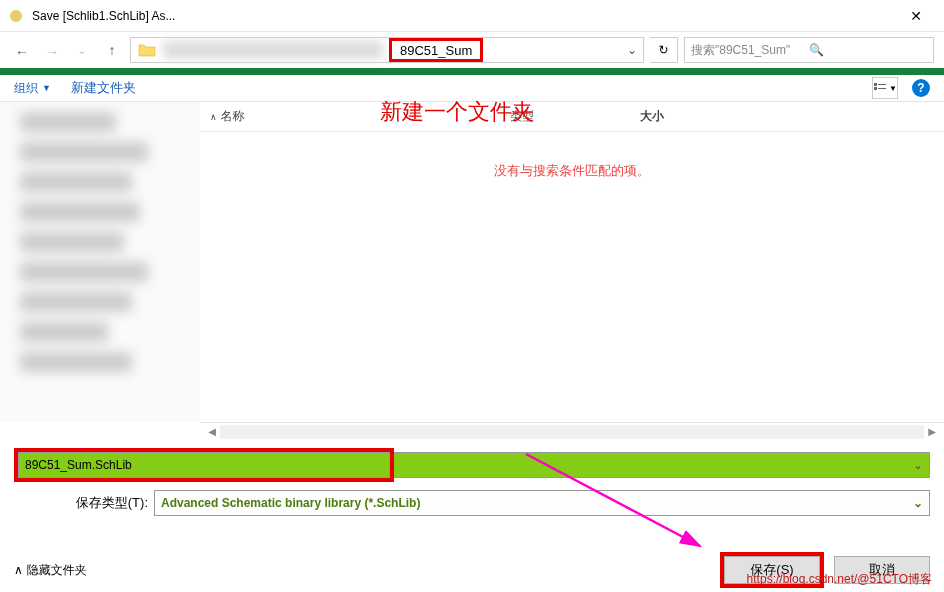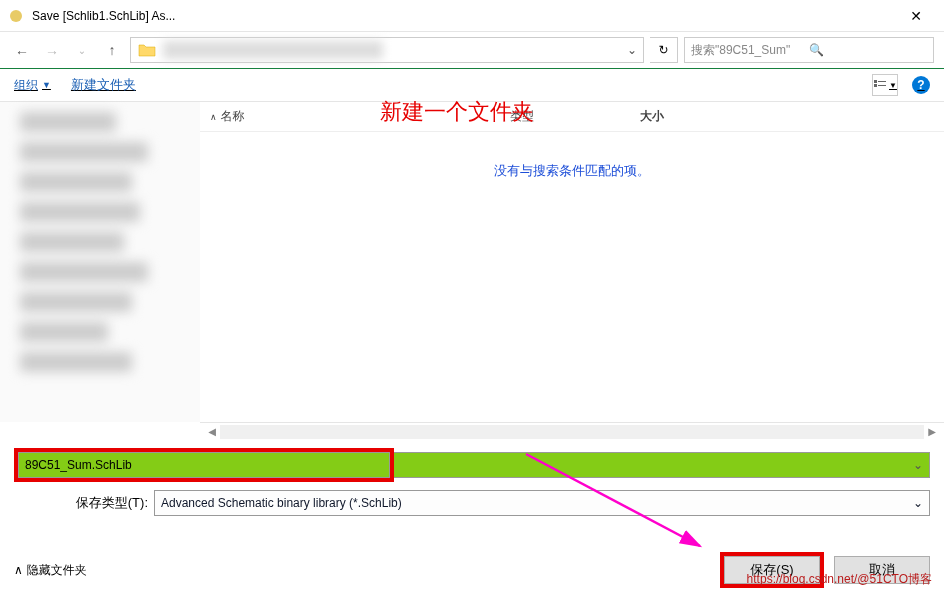--- a/index.html
+++ b/index.html
@@ -12,49 +12,49 @@
   .navbtn { width: 24px; height: 24px; display: flex; align-items: center; justify-content: center; color: #555; font-size: 14px; }
   .navbtn.disabled { color: #bbb; }
   .addrbox { flex: 1; height: 26px; border: 1px solid #ccc; display: flex; align-items: center; background: #fff; }
   .addrbox .folder-icon { width: 20px; height: 20px; margin: 0 6px; }
   .addr-seg { height: 100%; display: flex; align-items: center; padding: 0 6px; font-size: 13px; position: relative; }
   .addr-seg.highlight { border: 3px solid #e60000; padding: 0 8px; }
   .addrbox .chev { padding: 0 4px; color: #555; }
   .refresh { width: 28px; height: 26px; border: 1px solid #ccc; border-left: none; display: flex; align-items: center; justify-content: center; }
   .searchbox { width: 250px; height: 26px; border: 1px solid #ccc; display: flex; align-items: center; padding: 0 6px; color: #888; font-size: 13px; }
   .searchbox span { flex: 1; }
-  .toolbar { height: 34px; display: flex; align-items: center; padding: 0 14px; gap: 20px; border-top: 1px solid #15803d; border-bottom: 1px solid #e5e5e5; background: #fff; text-decoration: underline; }
+  .toolbar { height: 34px; display: flex; align-items: center; padding: 0 14px; gap: 20px; border-top: 7px solid #15803d; border-bottom: 1px solid #e5e5e5; background: #fff; }
   .toolbar .tbtn { font-size: 13px; color: #1a5fb4; display: flex; align-items: center; gap: 4px; }
   .toolbar .right { margin-left: auto; display: flex; align-items: center; gap: 14px; }
   .viewbtn { width: 26px; height: 22px; border: 1px solid #ccc; display:flex; align-items:center; justify-content:center; }
   .helpbtn { width: 18px; height: 18px; border-radius: 50%; background: #0078d7; color: #fff; display:flex; align-items:center; justify-content:center; font-weight:bold; font-size:12px; }
   .mainarea { display: flex; height: 320px; }
   .sidebar { width: 200px; background: #fafafa; position: relative; }
   .sidebar .blur { position:absolute; inset:0; display:flex; flex-direction:column; gap:10px; padding:10px 20px; filter: blur(6px); }
   .blur .row { height: 20px; background: #ccc; border-radius:2px; }
   .filelist { flex: 1; position: relative; }
   .columns { display: flex; height: 30px; align-items: center; border-bottom: 1px solid #eee; color: #444; font-size: 12px; }
   .columns .col { padding: 0 10px; display:flex; align-items:center; gap:4px; }
   .col.name { width: 300px; }
   .col.date { width: 190px; }
   .col.type { width: 130px; text-align: right; }
   .col.size { width: 60px; font-weight: bold; }
-  .empty { text-align: center; color: #1d4ed8; font-size: 13px; margin-top: 30px; }
+  .empty { text-align: center; color: #ef4444; font-size: 13px; margin-top: 30px; }
   .annotation { position: absolute; color: #e60000; font-size: 22px; font-family: "SimSun","宋体",serif; top: -5px; left: 180px; }
   .scrollbar-h { height: 18px; border-top: 1px solid #e5e5e5; display:flex; align-items:center; padding: 0 4px; margin-left: 200px; }
   .scrollbar-h .track { flex:1; height: 14px; background:#f0f0f0; position:relative; }
   .scrollbar-h .arrow { width:16px; text-align:center; color:#888; font-size:10px; }
   .bottomform { padding: 8px 14px 4px 14px; }
   .formrow { display: flex; align-items: center; margin-bottom: 8px; }
   .formrow label { width: 140px; text-align: right; padding-right: 6px; font-size: 13px; }
   .formrow .field { flex: 1; height: 26px; border: 1px solid #999; background: #84cc16; display:flex; align-items:center; padding: 0 6px; font-size: 13px; position:relative; }
   .formrow .field .dd { margin-left:auto; color:#555; }
   .formrow.hi .fieldwrap { border: 4px solid #e60000; display:inline-block; width: 380px; }
   .formrow.hi .field { border: 1px solid #999; }
-  .formrow .fullfield { flex:1; height:26px; border:1px solid #999; background:#fdfdfd; display:flex; align-items:center; padding:0 6px; font-size:13px; color:#0f172a; }
+  .formrow .fullfield { flex:1; height:26px; border:1px solid #999; background:#fdfdfd; display:flex; align-items:center; padding:0 6px; font-size:13px; color:#4d7c0f;font-weight:bold; }
   .footer { display: flex; align-items: center; padding: 28px 14px 10px 14px; }
   .footer .hide { font-size: 13px; display:flex; align-items:center; gap:4px; }
   .footer .btns { margin-left: auto; display: flex; gap: 14px; }
   .btn { width: 96px; height: 28px; border: 1px solid #adadad; background: #e1e1e1; display:flex; align-items:center; justify-content:center; font-size: 13px; }
   .btn.hi { outline: 4px solid #e60000; }
   .arrow-anno { position:absolute; pointer-events:none; }
   svg.folder { fill:#ffd96a; stroke:#d9a800; stroke-width:0.5; }
   .watermark { position:absolute; right:12px; bottom:4px; font-size:12px; color:#b91c1c; }
 </style>
 </head>
@@ -71,20 +71,21 @@
 <div class="navbar">
   <div class="navbtn">←</div>
   <div class="navbtn disabled">→</div>
   <div class="navbtn disabled" style="font-size:10px;">⌄</div>
   <div class="navbtn">↑</div>
   <div class="addrbox">
     <svg class="folder-icon folder" viewBox="0 0 20 20">
         <path d="M2 5 h5 l2 2 h9 v9 h-16 z"></path>
       </svg>
     <div style="width:220px; height:18px; filter:blur(5px); background:#ddd; margin-right:6px;"></div>
+    <div class="addr-seg highlight">89C51_Sum</div>
     <div class="chev" style="margin-left:auto; padding-right:6px;">⌄</div>
   </div>
   <div class="refresh">↻</div>
   <div class="searchbox">
     <span>搜索"89C51_Sum"</span>
     <span style="color:#555;">🔍</span>
   </div>
 </div>
 
 <div class="toolbar">

